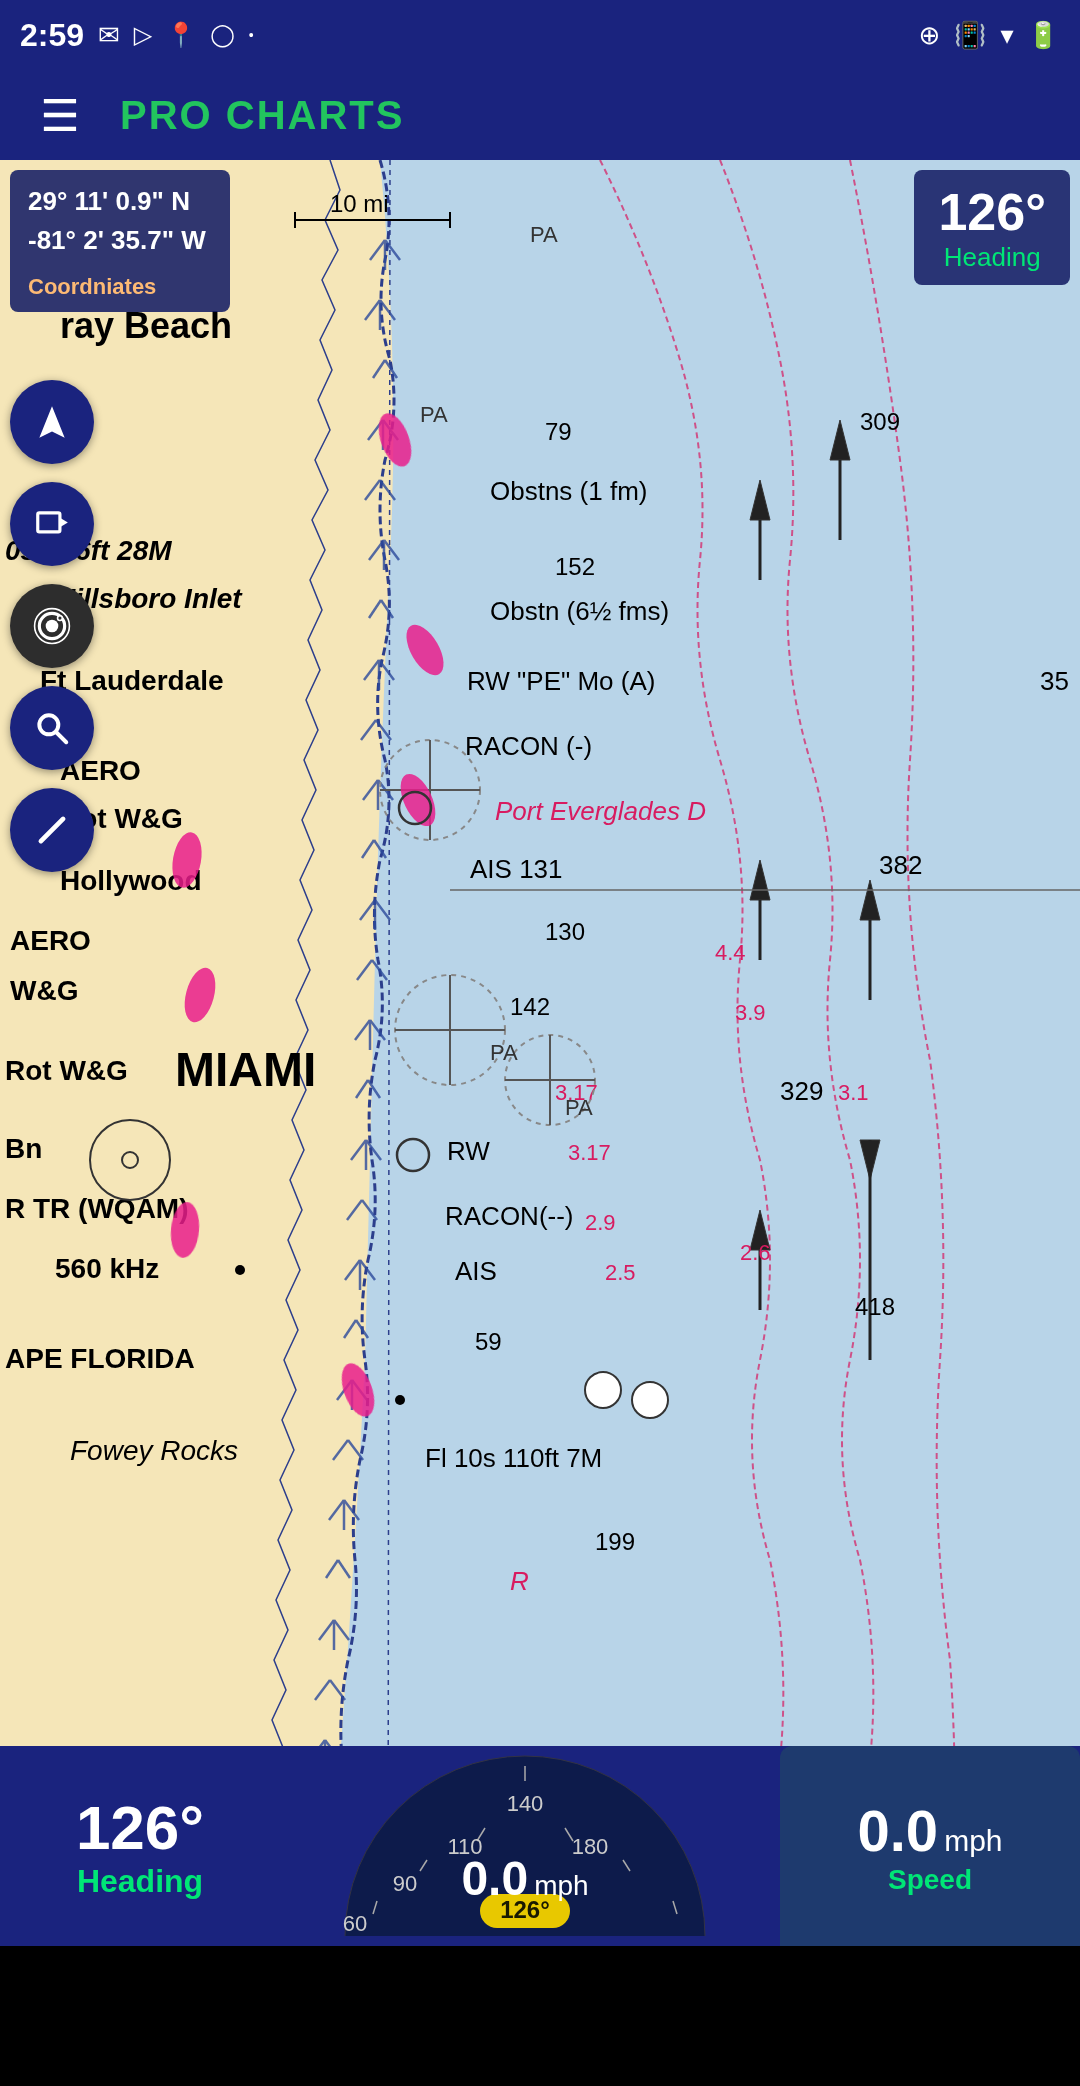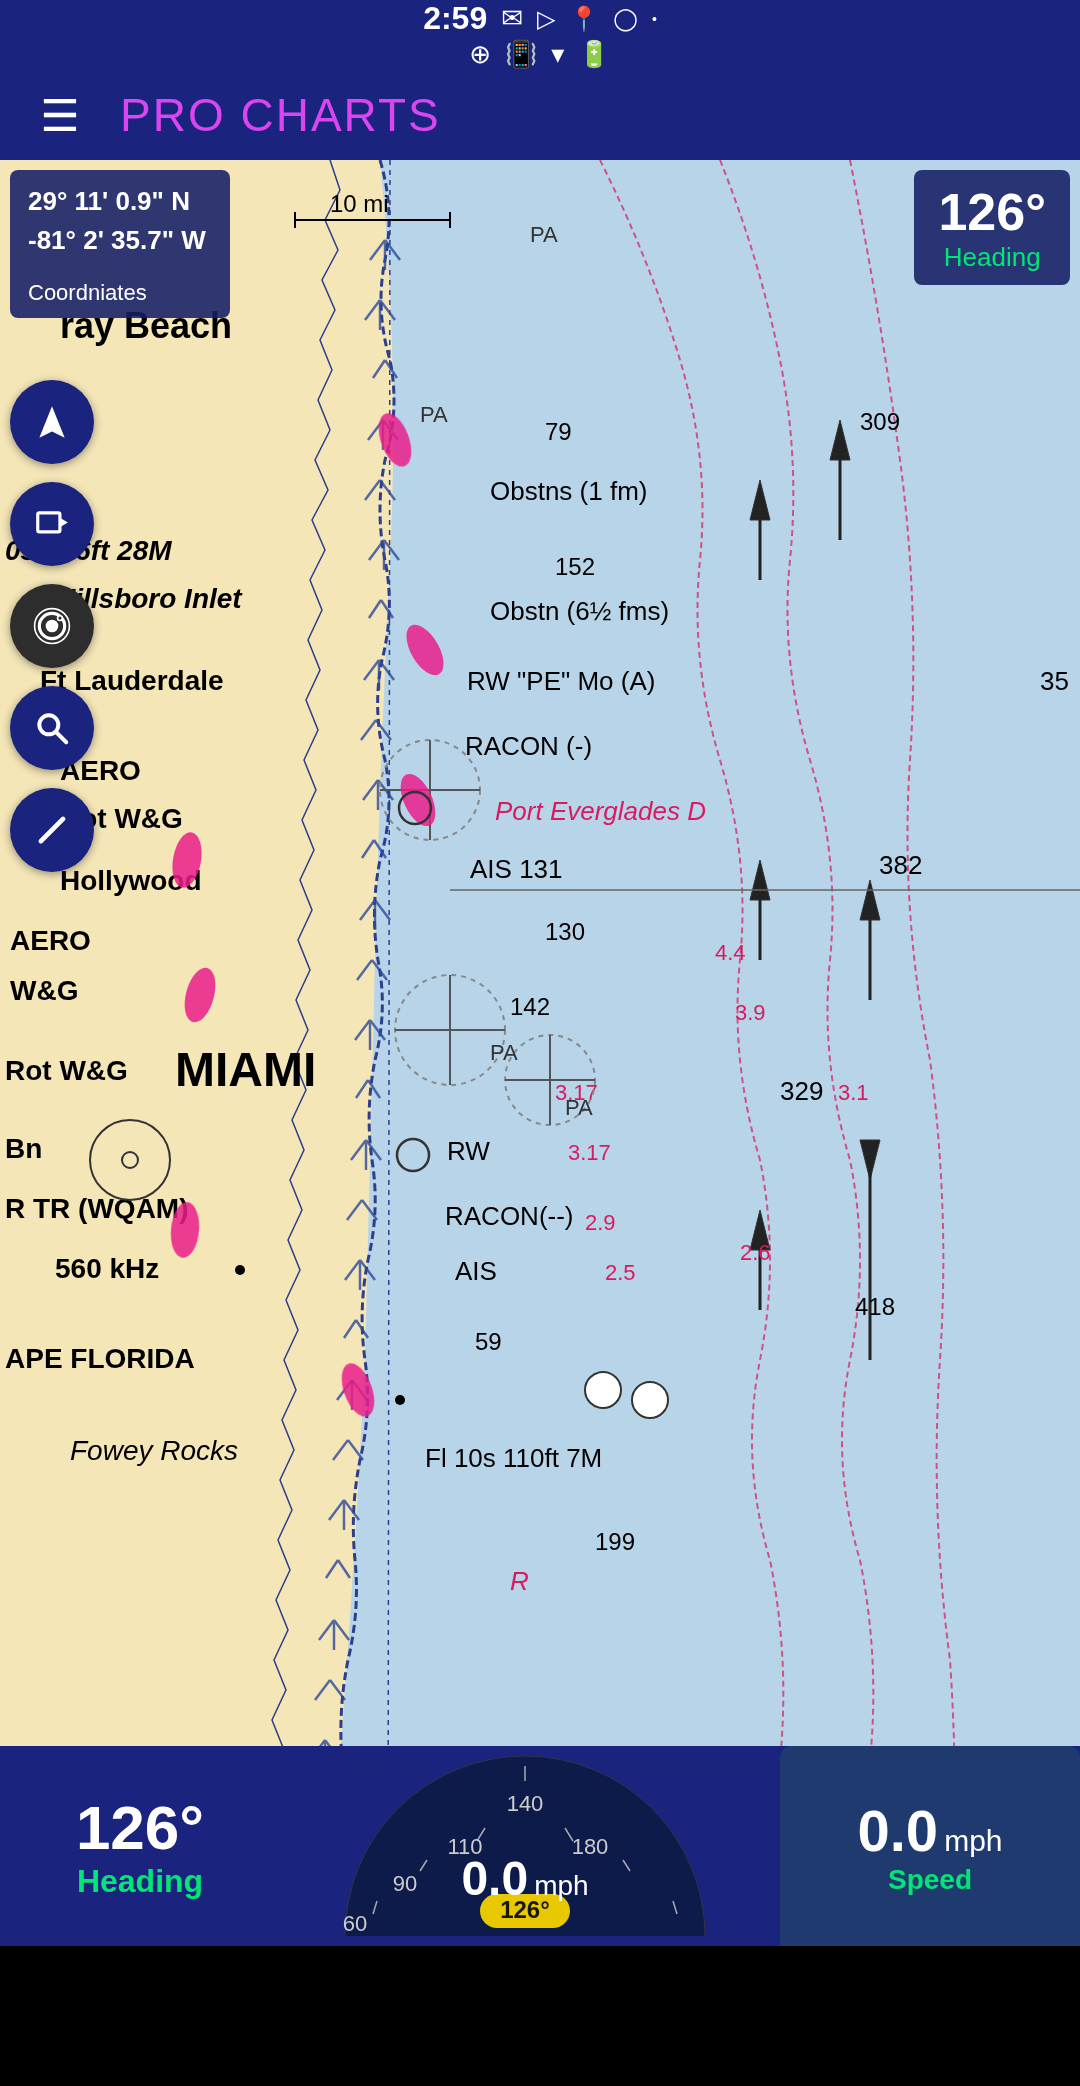--- a/index.html
+++ b/index.html
@@ -19,39 +19,38 @@
       height: 70px;
       background: #1a237e;
       display: flex;
       align-items: center;
       justify-content: space-between;
       padding: 0 20px;
       color: white;
       font-size: 28px;
       position: relative;
       z-index: 100;
-      flex-direction: column;
     }
     #status-left { display: flex; align-items: center; gap: 14px; }
     #status-right { display: flex; align-items: center; gap: 14px; }
     #status-time { font-weight: bold; font-size: 32px; }
 
     
     #header {
       width: 100%;
       height: 90px;
       background: #1a237e;
       display: flex;
       align-items: center;
       padding: 0 30px;
       gap: 30px;
       position: relative;
       z-index: 100;
     }
-    #app-title { color: #d946ef; font-size: 46px; font-weight: normal; letter-spacing: 2px; }
+    #app-title { color: #22c55e; font-size: 40px; font-weight: bold; letter-spacing: 2px; }
 
     
     #map-container {
       position: relative;
       width: 100%;
       height: 1786px; 
       overflow: hidden;
     }
 
     
@@ -73,23 +72,24 @@
       border-radius: 8px;
       min-width: 220px;
       z-index: 50;
     }
     #coord-values {
       font-size: 26px;
       line-height: 1.5;
       font-weight: bold;
     }
     #coord-label {
-      color: #ffffff;
+      color: #fdba74;
       font-size: 22px;
-      margin-top: 20px;
+      margin-top: 14px;
+      font-weight: bold;
     }
 
     
     #heading-overlay {
       position: absolute;
       top: 10px;
       right: 10px;
       background: rgba(20, 30, 100, 0.88);
       color: white;
       padding: 12px 24px;

